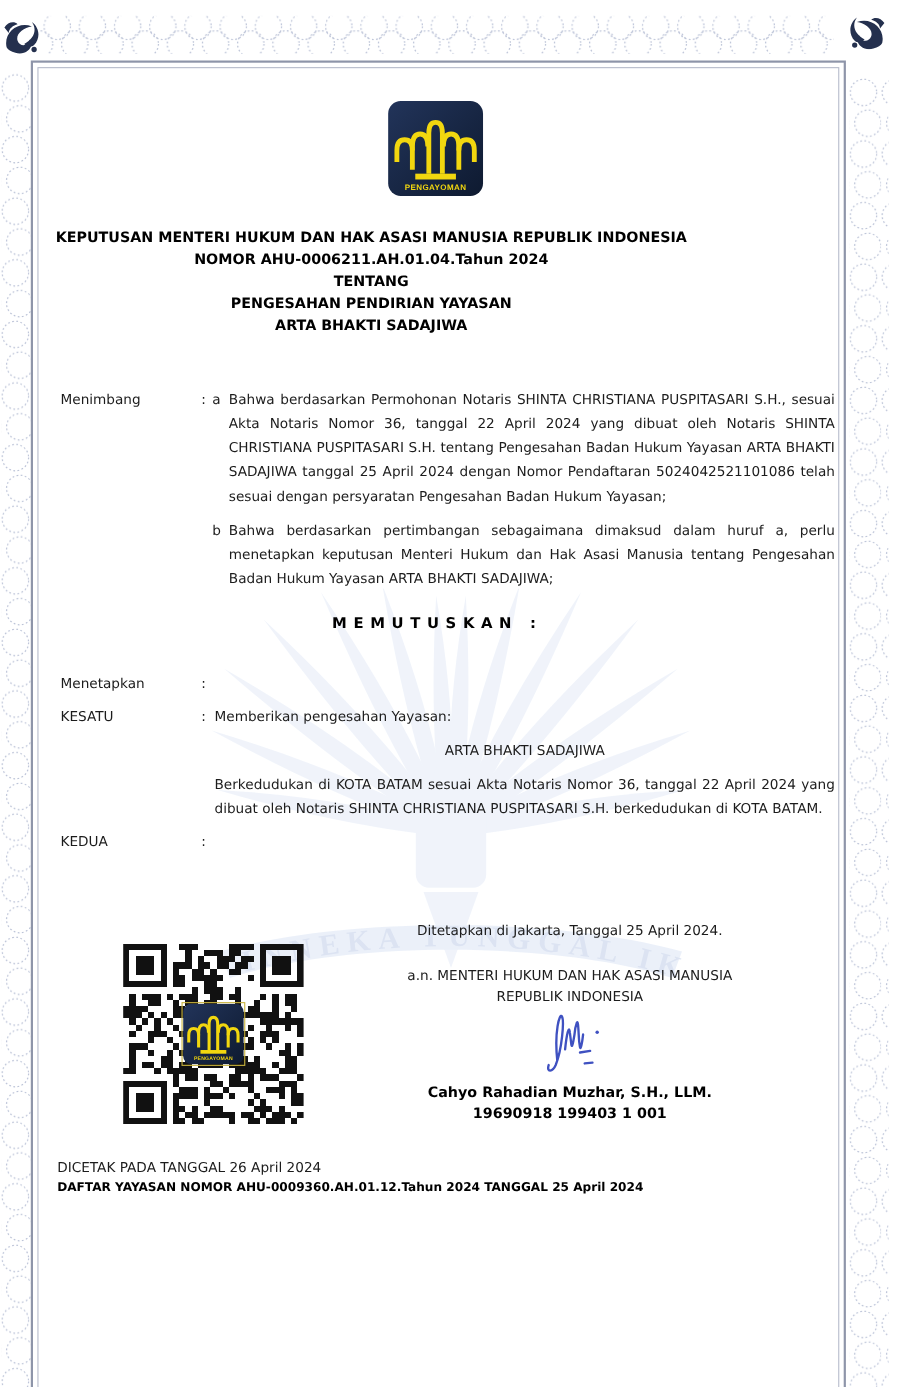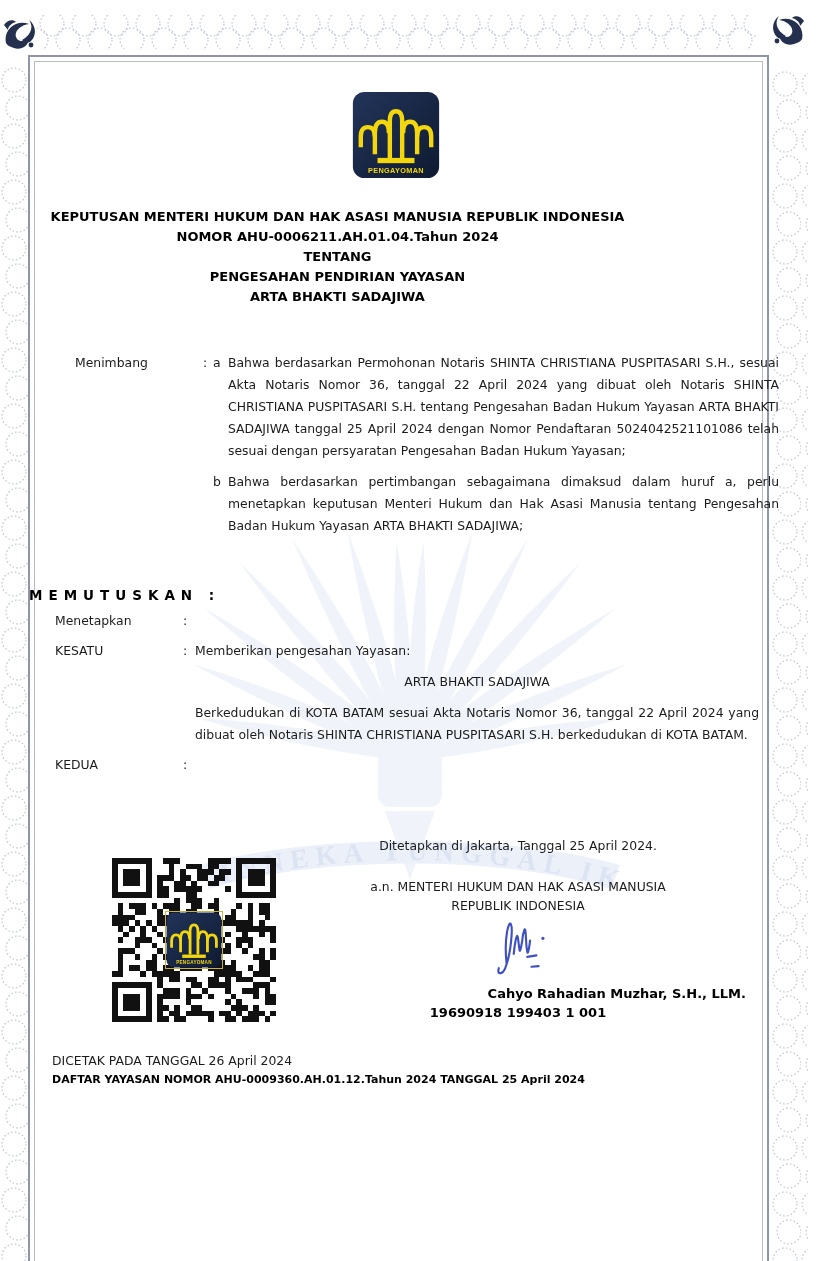--- a/index.html
+++ b/index.html
@@ -21,34 +21,34 @@
   
   .watermark{position:absolute;left:115px;top:535px;z-index:2;opacity:.62;}
 
   
   .content{position:absolute;inset:0;z-index:3;font-size:12.4px;line-height:22px;}
   .abs{position:absolute;}
 
   .logo-header{left:352px;top:91px;}
   .title-block{left:29px;top:207px;width:617px;text-align:center;font-weight:bold;font-size:13px;line-height:20px;color:#000;}
 
-  .grid4{display:grid;grid-template-columns:128px 10px 15px 1fr;row-gap:9px;margin-left:20px;}
+  .grid4{display:grid;grid-template-columns:128px 10px 15px 1fr;row-gap:9px;}
   .grid3{display:grid;grid-template-columns:128px 12px 1fr;row-gap:8px;}
   .menimbang{left:55px;top:352px;width:704px;}
   .clauses{left:55px;top:610px;width:704px;}
   .just{text-align:justify;text-justify:inter-word;}
   .center{text-align:center;}
   .colon-cell{text-align:left;}
   .subject-line{padding:1px 0;}
 
-  .decides{left:29px;top:584px;width:737px;font-weight:bold;font-size:13.5px;letter-spacing:6px;color:#000;}
+  .decides{left:29px;top:556px;width:737px;text-align:center;font-weight:bold;font-size:13.5px;letter-spacing:6px;color:#000;}
 
   .signing{left:290px;top:836px;width:456px;text-align:center;line-height:19.5px;}
   .signing .place-date{margin-bottom:21px;}
-  .signing .name{font-weight:bold;font-size:13px;margin-top:2px;color:#000;text-align:right;}
+  .signing .name{font-weight:bold;font-size:13px;margin-top:2px;color:#000;}
   .signing .nip{font-weight:bold;font-size:13px;color:#000000;}
   .sig-svg{display:block;margin:1px auto 3px auto;}
 
   .qr-block{left:112px;top:858px;width:164px;height:164px;}
   .qr-block svg.qr{position:absolute;left:0;top:0;}
   .qr-logo{position:absolute;left:54px;top:54px;width:56px;height:56px;outline:1px solid #c9b33c;}
 
   .footer1{left:52px;top:1050px;text-align:center;}
   .footer2{left:52px;top:1069px;font-weight:bold;font-size:11px;color:#000;}
 </style>

